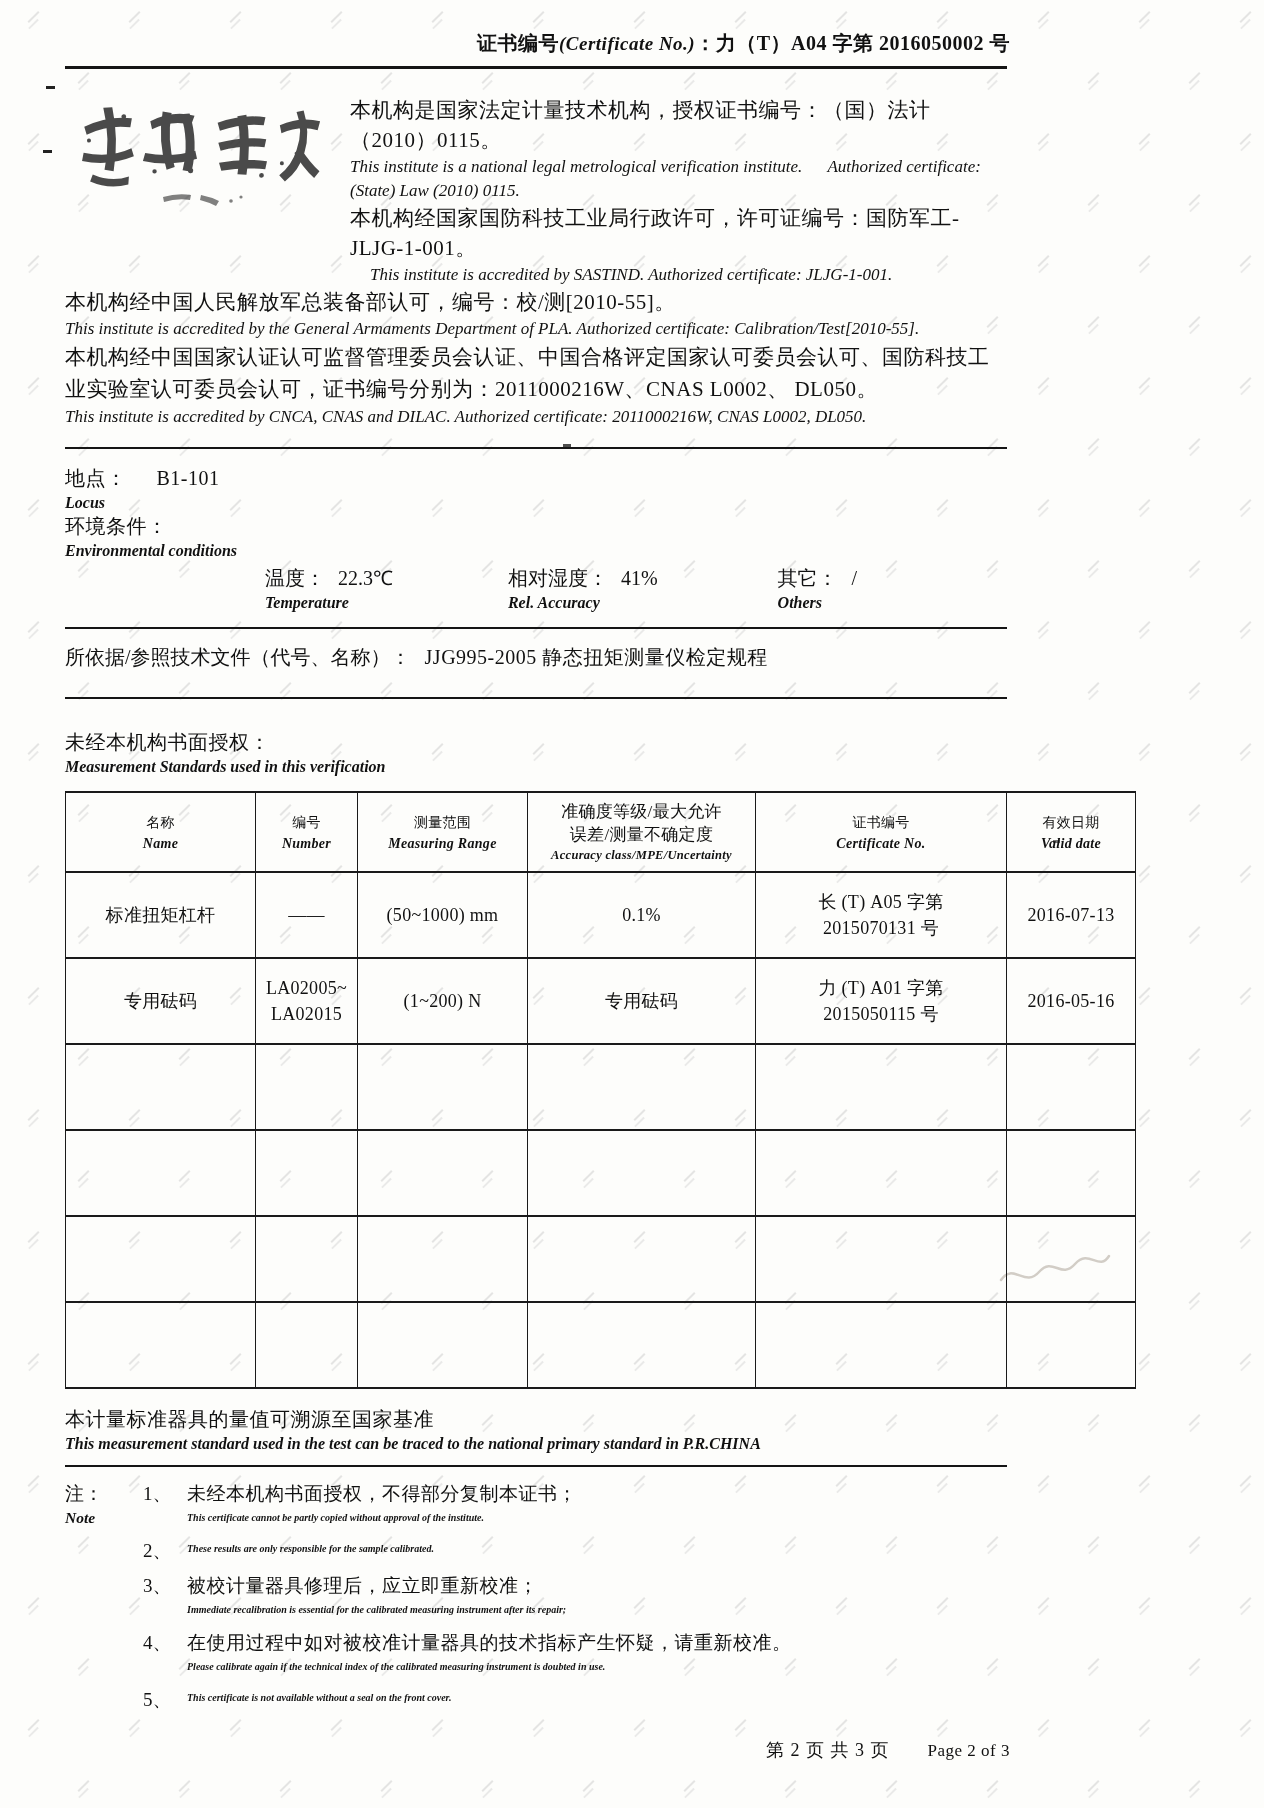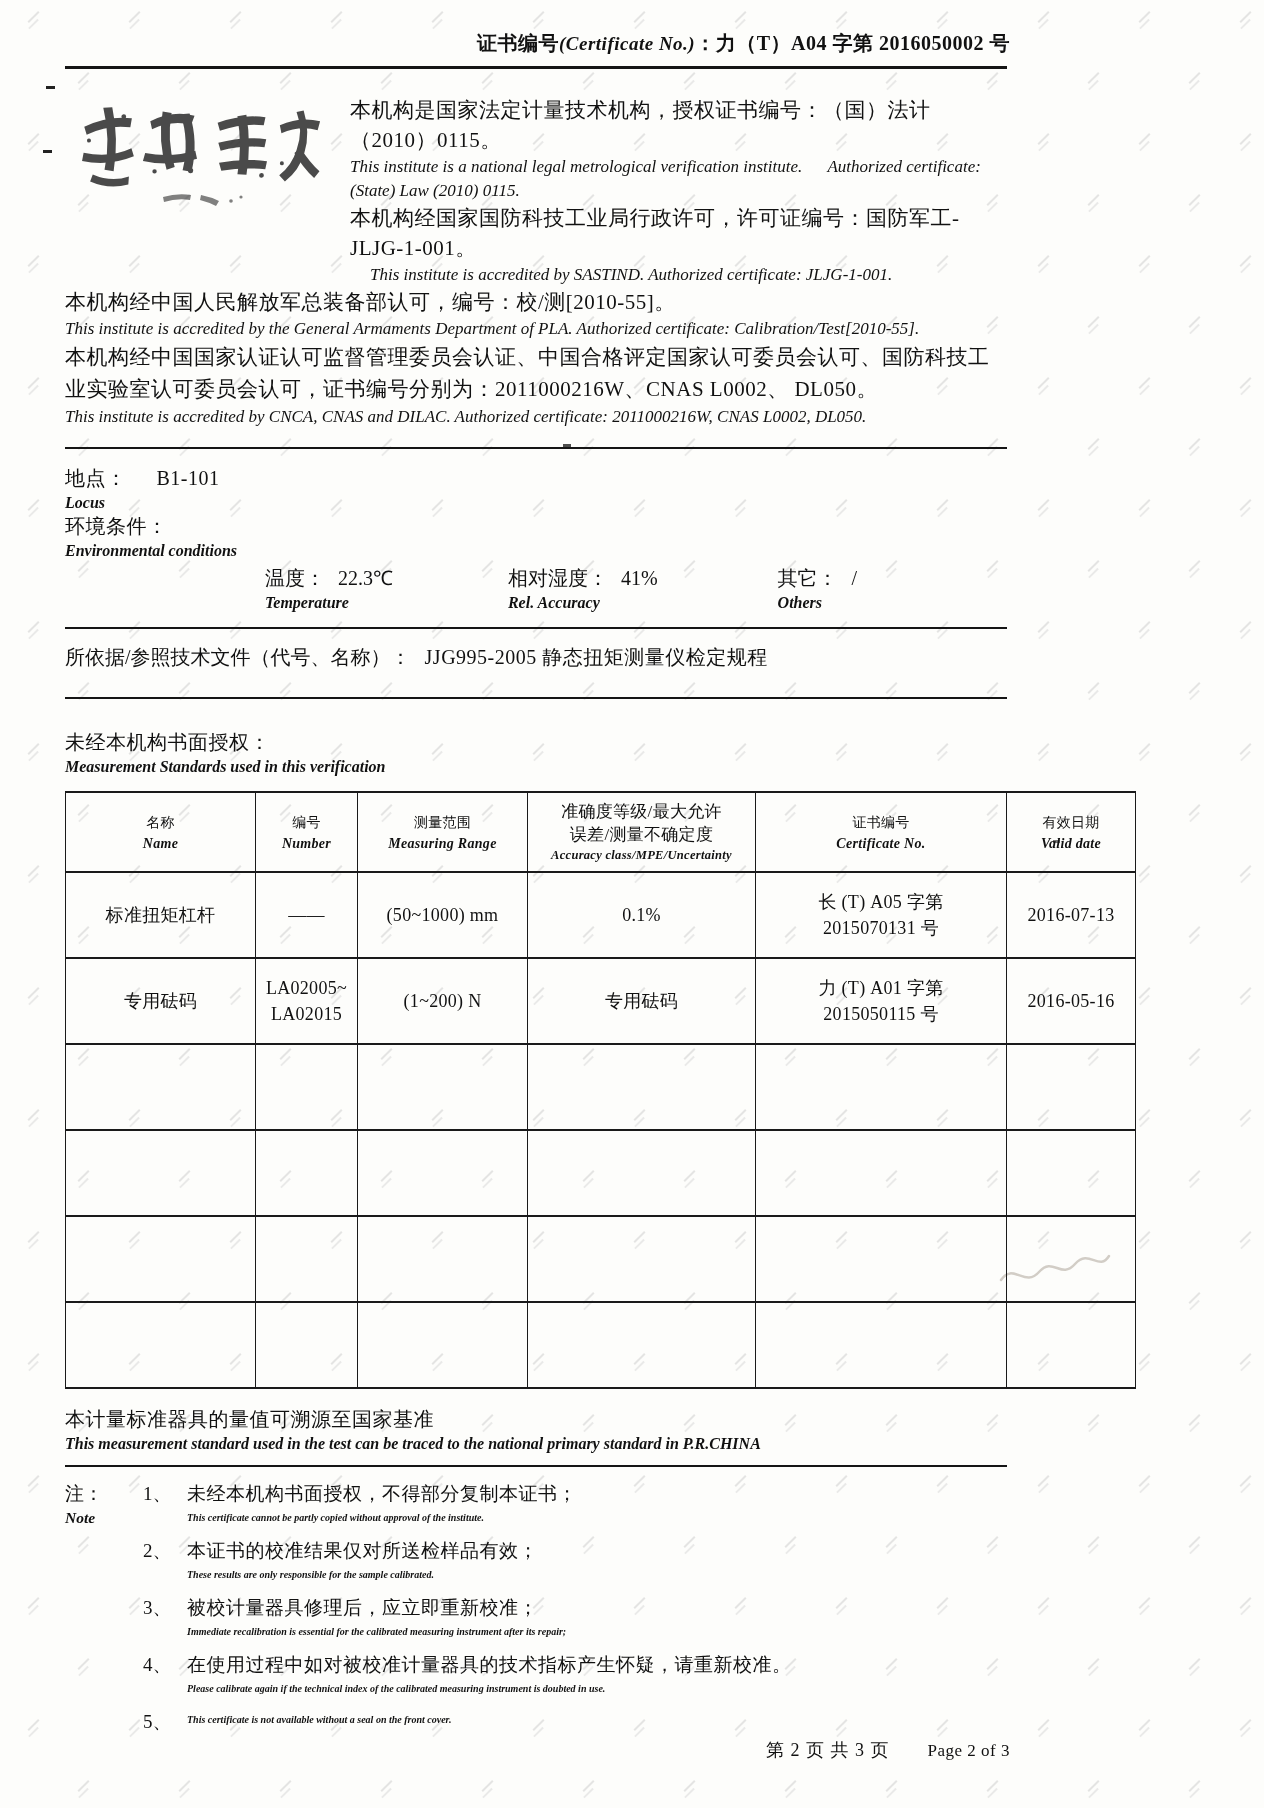--- a/index.html
+++ b/index.html
@@ -704,21 +704,20 @@
           <div class="note-num">1、</div>
           <div>
             <div class="note-zh zh">未经本机构书面授权，不得部分复制本证书；</div>
             <div class="note-en">This certificate cannot be partly copied without approval of the institute.</div>
           </div>
         </div>
 
         <div class="note-item">
           <div class="note-num">2、</div>
           <div>
-            <div class="note-zh zh">本证书的校准结果仅对所送检样品有效；</div>
             <div class="note-en">These results are only responsible for the sample calibrated.</div>
           </div>
         </div>
 
         <div class="note-item">
           <div class="note-num">3、</div>
           <div>
             <div class="note-zh zh">被校计量器具修理后，应立即重新校准；</div>
             <div class="note-en">Immediate recalibration is essential for the calibrated measuring instrument after its repair;</div>
           </div>

